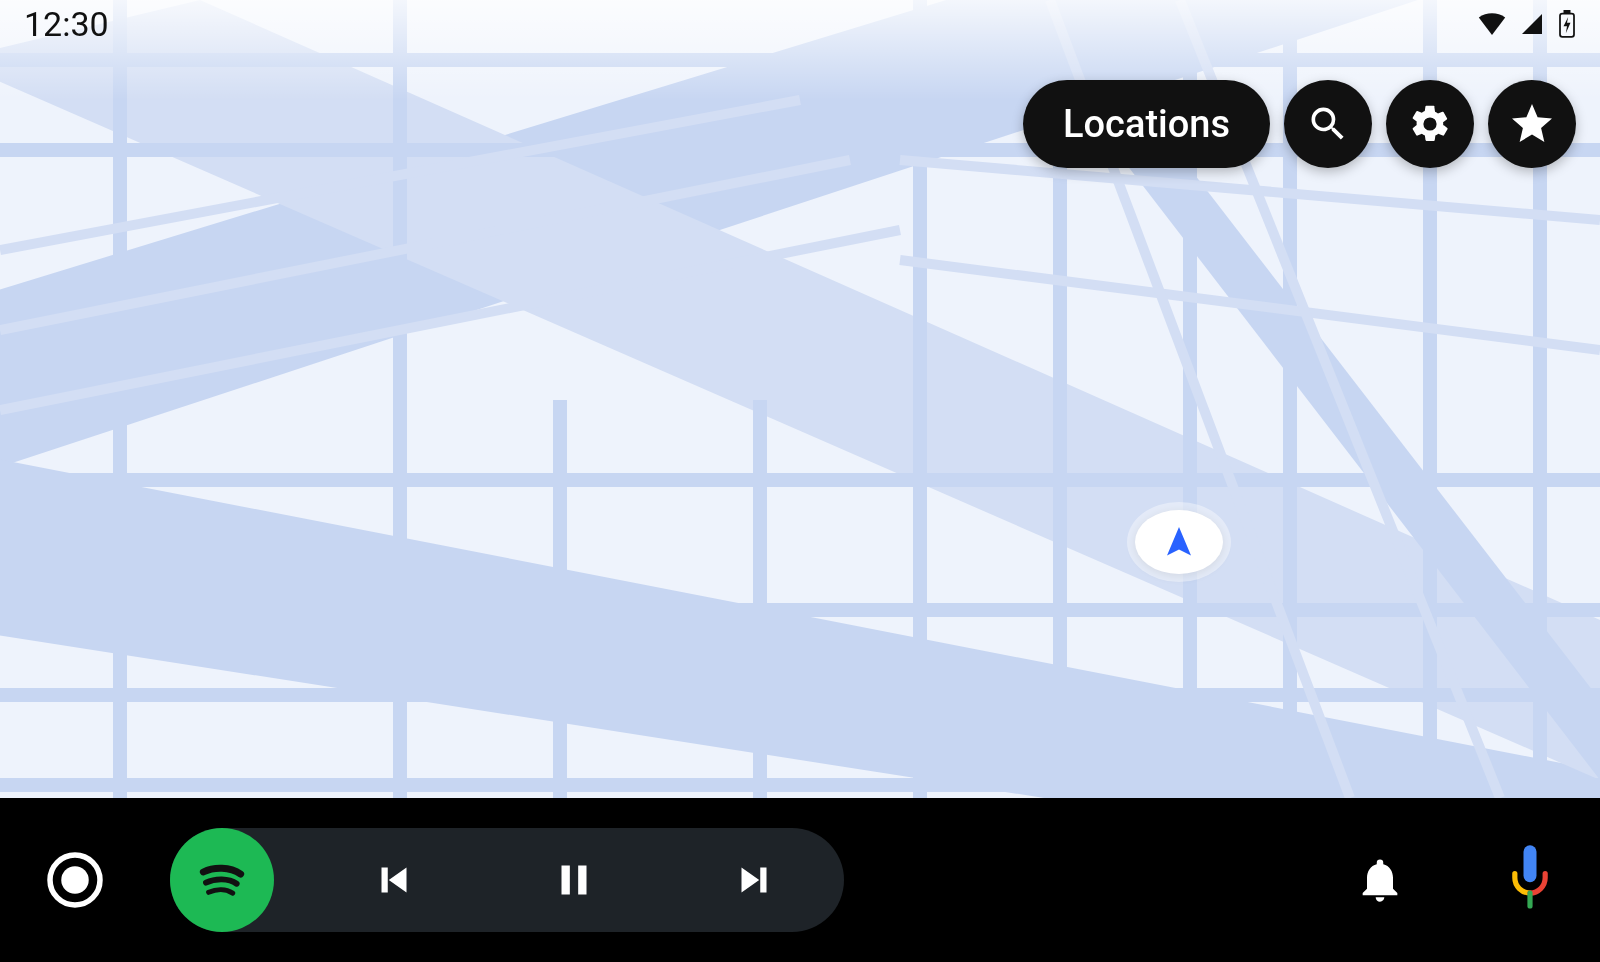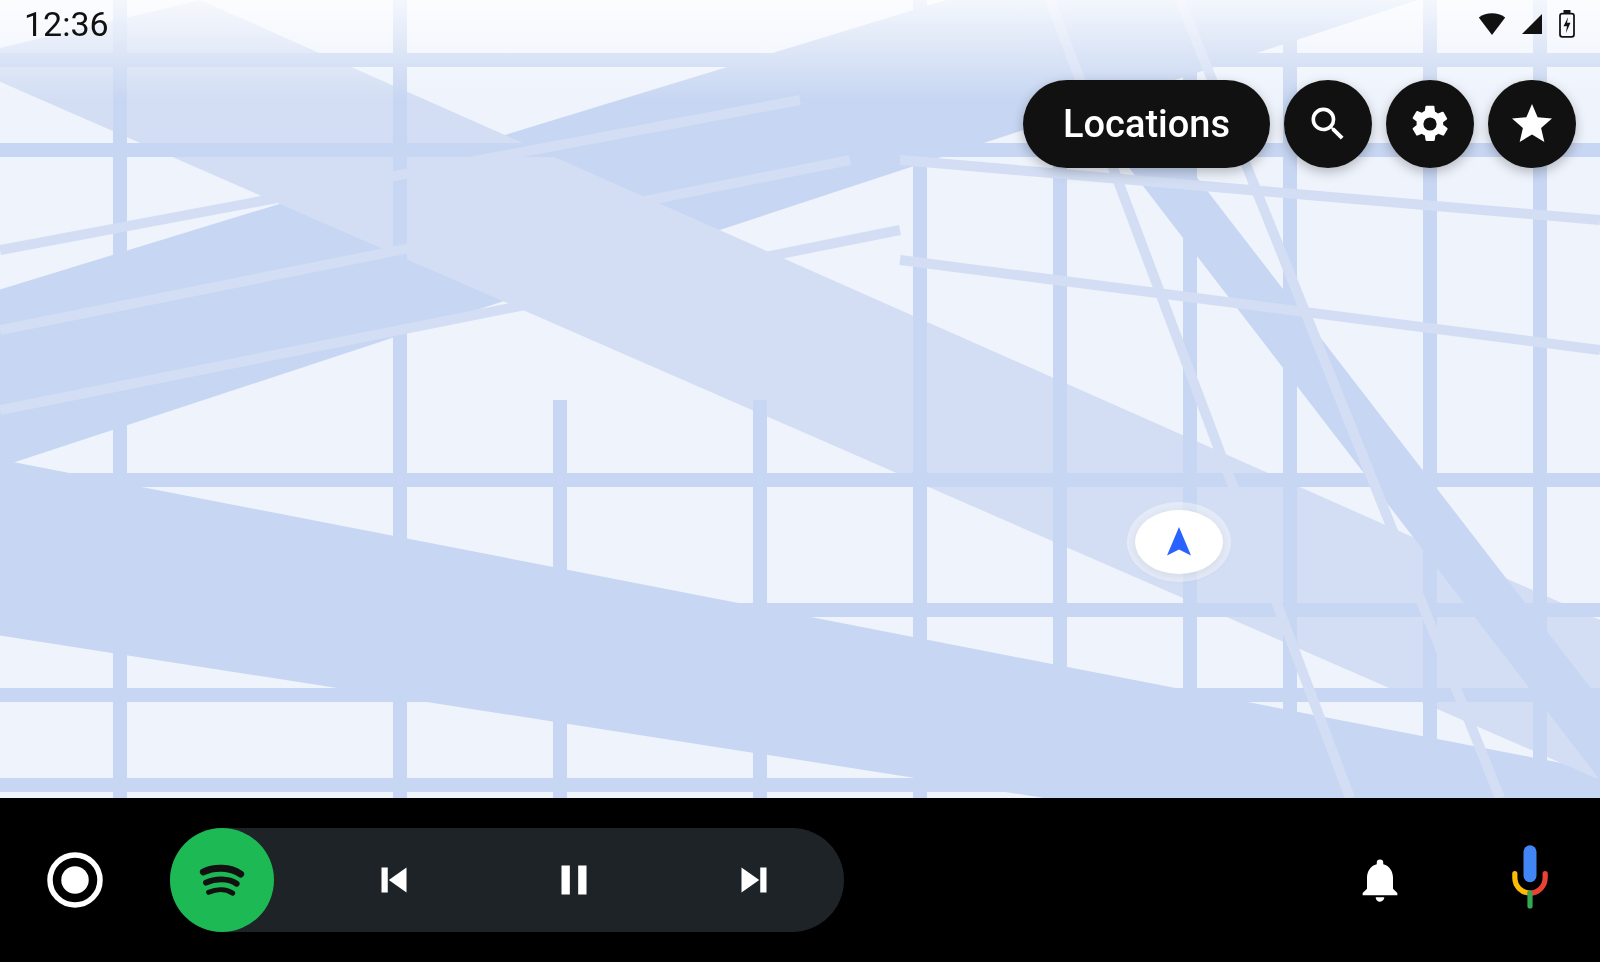--- a/index.html
+++ b/index.html
@@ -212,21 +212,21 @@
   <div class="map-gradient-top"></div>
 
   <div class="location-marker">
     <svg width="36" height="36" viewBox="0 0 24 24">
       <path d="M12 2 L20 21 L12 17 L4 21 Z" fill="#2962ff"></path>
     </svg>
   </div>
 </div>
 
 <div class="status-bar">
-  <div class="status-time">12:36</div>
+  <div class="status-time">12:30</div>
   <div class="status-right">
     <svg width="28" height="22" viewBox="0 0 24 20">
         <path d="M12 20 L24 4 C17 -1 7 -1 0 4 Z" fill="#111"></path>
       </svg>
     <svg width="28" height="24" viewBox="0 0 24 24">
         <path d="M2 22 L22 22 L22 2 Z" fill="#111"></path>
       </svg>
     <svg width="18" height="28" viewBox="0 0 14 24">
       <rect x="1" y="3" width="12" height="20" rx="2" fill="none" stroke="#111" stroke-width="1.5"></rect>
       <rect x="4" y="0" width="6" height="3" fill="#111"></rect>

